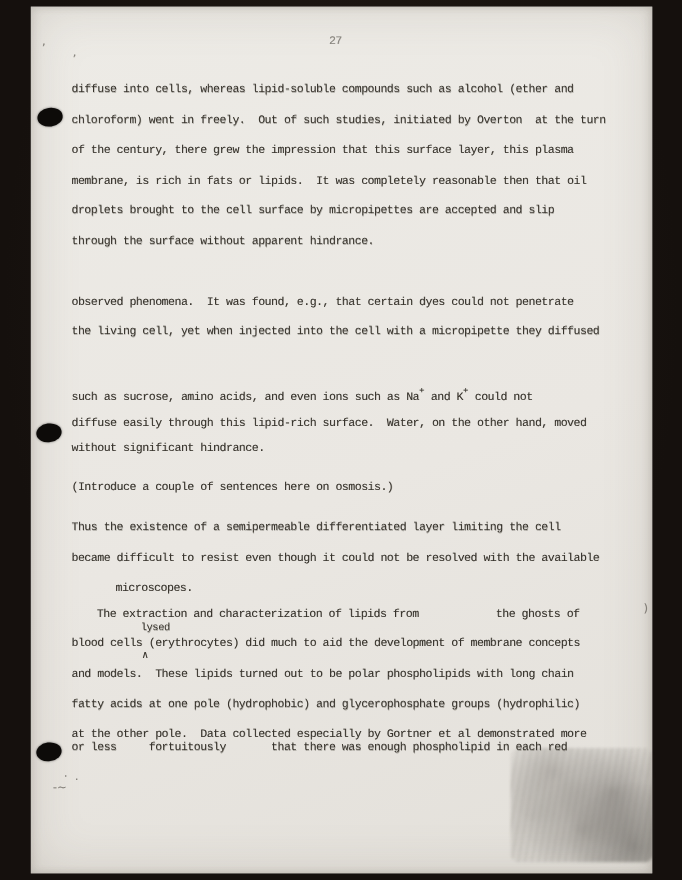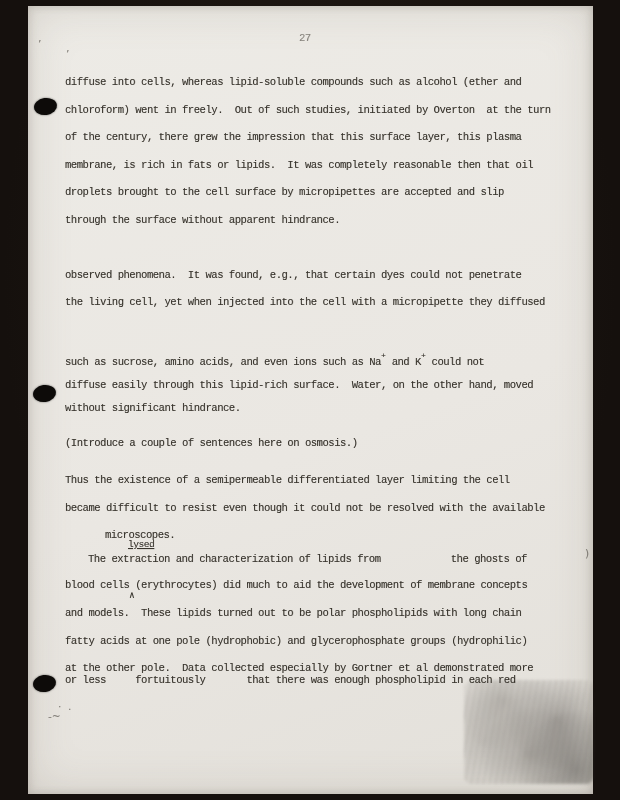--- a/index.html
+++ b/index.html
@@ -91,21 +91,21 @@
     <div class="tline" style="left: 37px; top: 263px;">observed phenomena.  It was found, e.g., that certain dyes could not penetrate</div>
     <div class="tline" style="left: 37px; top: 290px;">the living cell, yet when injected into the cell with a micropipette they diffused</div>
     <div class="tline" style="left: 37px; top: 345px;">such as sucrose, amino acids, and even ions such as Na<sup>+</sup> and K<sup>+</sup> could not</div>
     <div class="tline" style="left: 37px; top: 373px;">diffuse easily through this lipid-rich surface.  Water, on the other hand, moved</div>
     <div class="tline" style="left: 37px; top: 431px;">(Introduce a couple of sentences here on osmosis.)</div>
     <div class="tline" style="left: 37px; top: 396px;">without significant hindrance.</div>
     <div class="tline" style="left: 37px; top: 468px;">Thus the existence of a semipermeable differentiated layer limiting the cell</div>
     <div class="tline" style="left: 37px; top: 496px;">became difficult to resist even though it could not be resolved with the available</div>
     <div class="tline" style="left: 37px; top: 523px; margin-left: 40px;">microscopes.</div>
     <div class="tline" style="left: 60px; top: 547px;">The extraction and characterization of lipids from            the ghosts of</div>
-    <div class="tline small" style="left: 100px; top: 532px; text-decoration: underline;">lysed</div>
+    <div class="tline small" style="left: 100px; top: 558px;">lysed</div>
     <div class="tline hand faded" style="left: 557px; top: 541px;">)</div>
     <div class="tline" style="left: 37px; top: 573px;">blood cells (erythrocytes) did much to aid the development of membrane concepts</div>
     <div class="tline small" style="left: 101px; top: 583px;">∧</div>
     <div class="tline" style="left: 37px; top: 601px; text-align: right;">and models.  These lipids turned out to be polar phospholipids with long chain</div>
     <div class="tline" style="left: 37px; top: 629px;">fatty acids at one pole (hydrophobic) and glycerophosphate groups (hydrophilic)</div>
     <div class="tline" style="left: 37px; top: 656px;">at the other pole.  Data collected especially by Gortner et al demonstrated more</div>
     <div class="tline" style="left: 37px; top: 668px;">or less     fortuitously       that there was enough phospholipid in each red</div>
     <div class="tline hand faded" style="left: 30px; top: 694px;">·  .</div>
     <div class="tline hand faded" style="left: 20px; top: 704px;">-~</div>
     <div class="hole" style="left: 6px; top: 92px;"></div>

